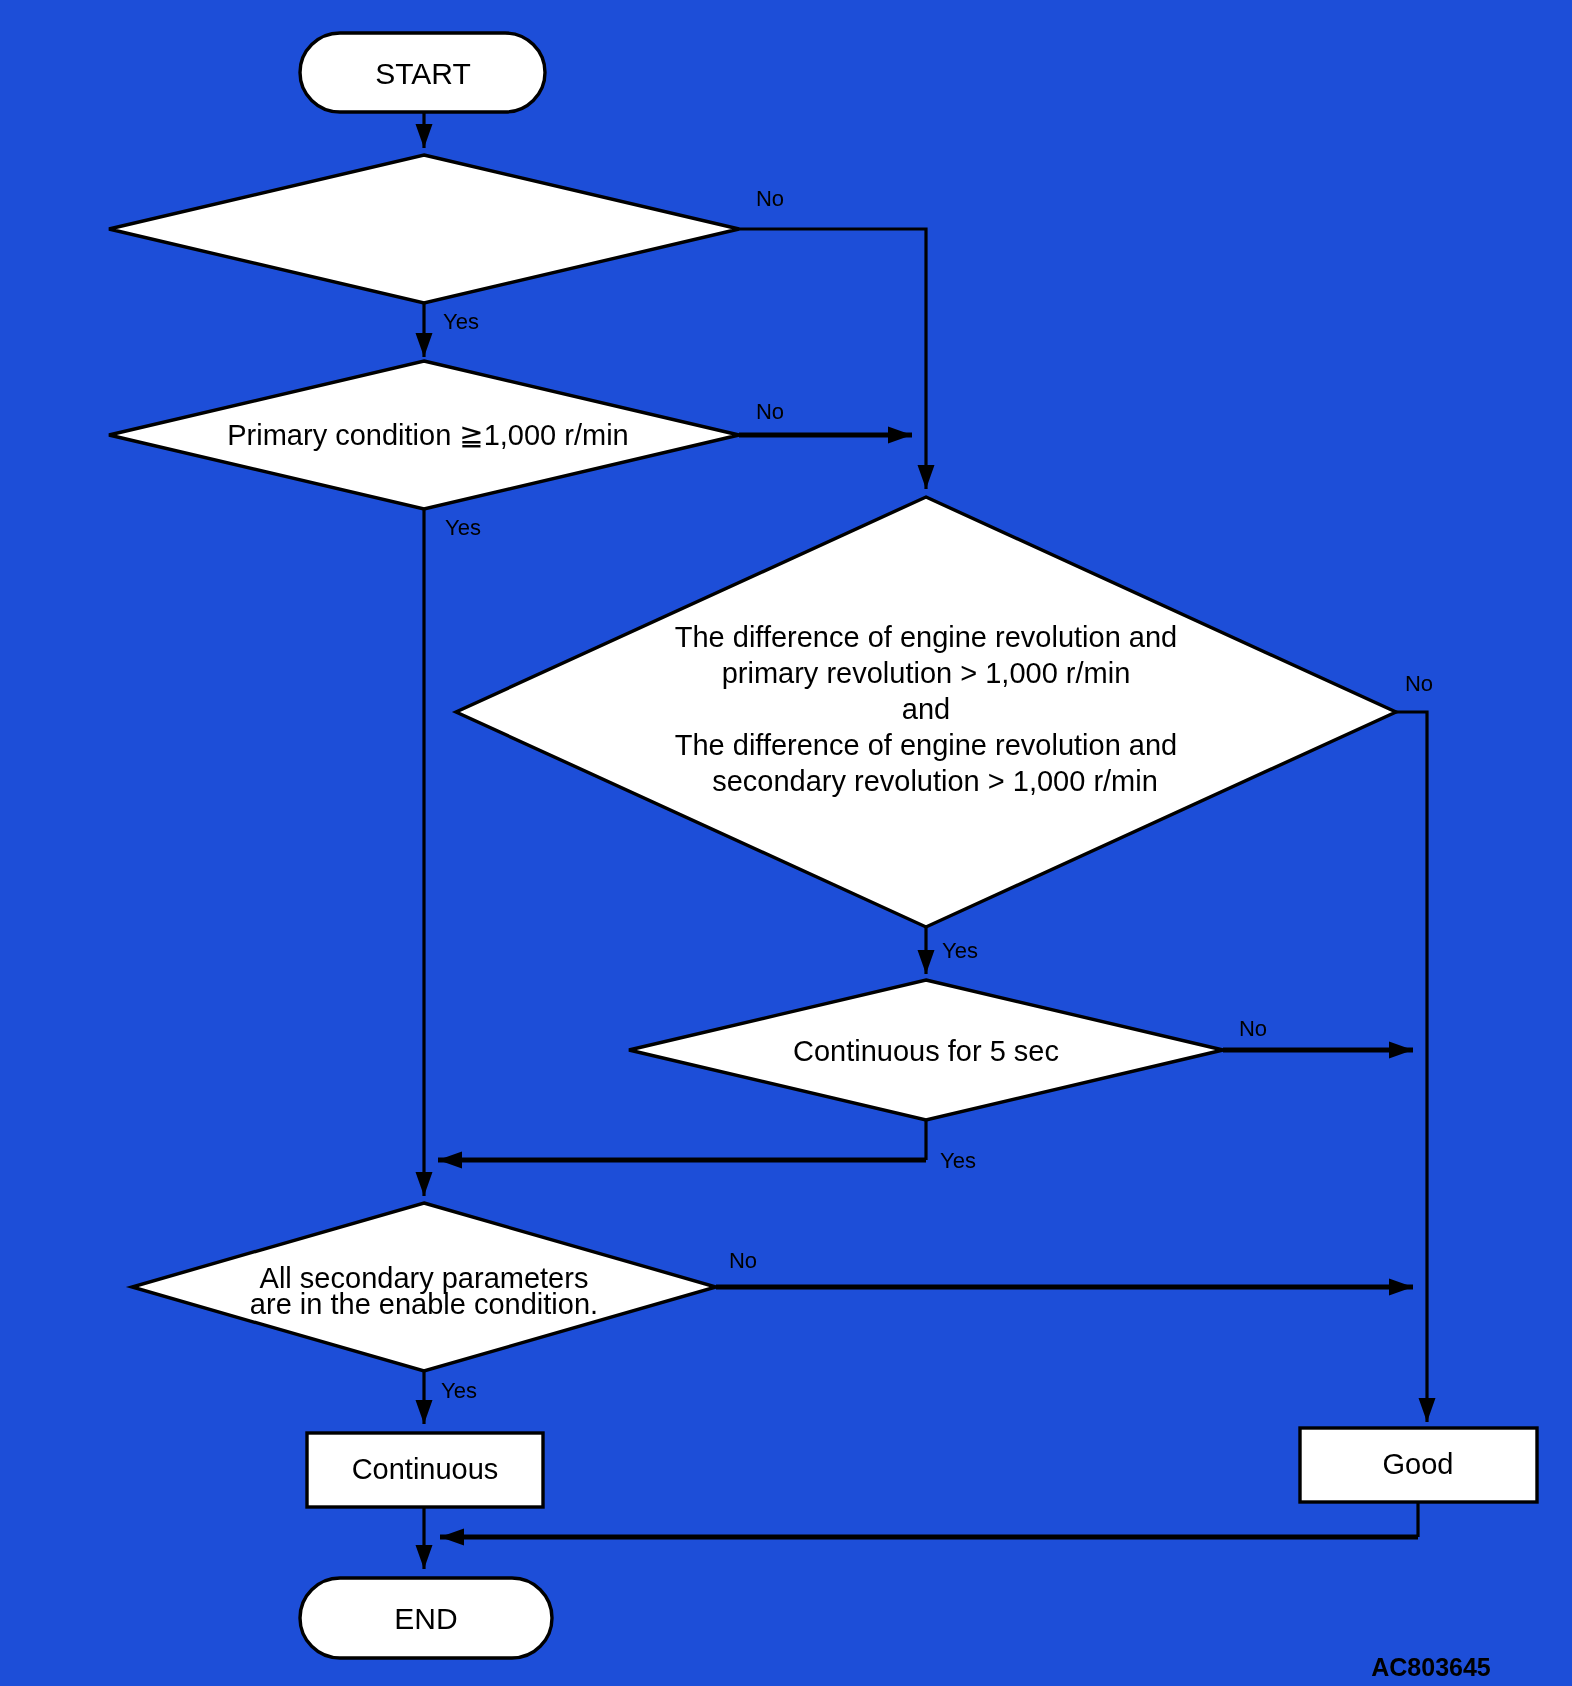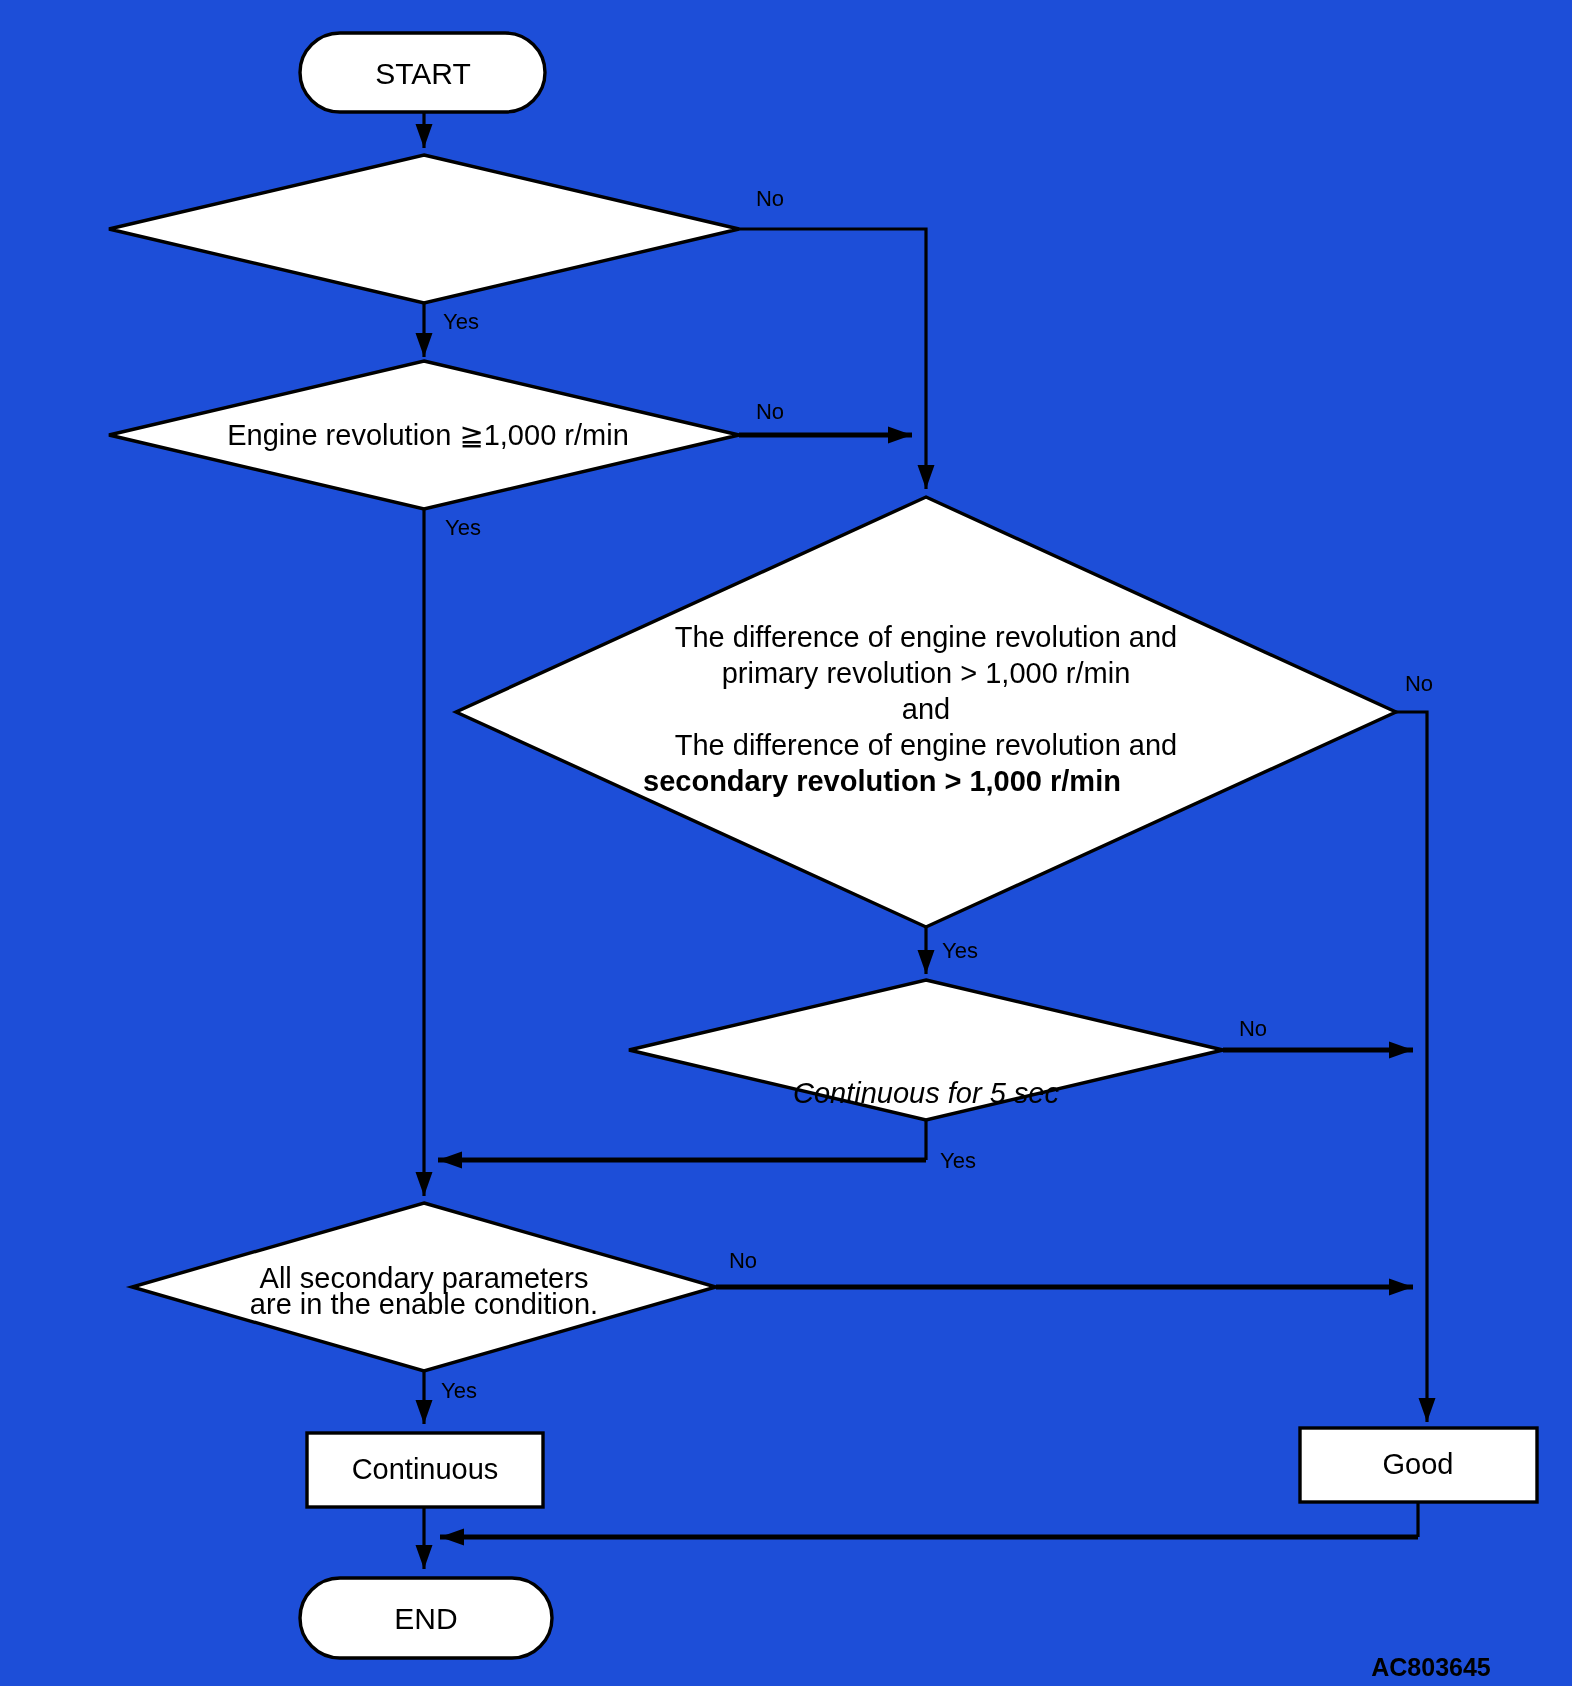--- a/index.html
+++ b/index.html
@@ -92,29 +92,29 @@
     <polygon class="shape" points="926,980 1223,1050 926,1120 629,1050"></polygon>
     <polygon class="shape" points="424,1203 716,1287 424,1371 132,1287"></polygon>
     <rect class="shape" x="307" y="1433" width="236" height="74"></rect>
     <rect class="shape" x="1300" y="1428" width="237" height="74"></rect>
     <rect class="shape" x="300" y="1578" width="252" height="80" rx="40" ry="40"></rect>
   </svg>
 
   <div class="lbl terminator-lbl" style="left:423px; top:73px;">START</div>
 
 
-  <div class="lbl" style="left:428px; top:436px;">Engine revolution ≧1,000 r/min</div>
+  <div class="lbl" style="left:428px; top:436px;">Primary condition ≧1,000 r/min</div>
 
   <div class="lbl" style="left:926px; top:638px;">The difference of engine revolution and</div>
   <div class="lbl" style="left:926px; top:674px;">primary revolution &gt; 1,000 r/min</div>
   <div class="lbl" style="left:926px; top:710px;">and</div>
   <div class="lbl" style="left:926px; top:746px;">The difference of engine revolution and</div>
-  <div class="lbl" style="left:882px; top:782px;font-weight:bold;">secondary revolution &gt; 1,000 r/min</div>
+  <div class="lbl" style="left:935px; top:782px;">secondary revolution &gt; 1,000 r/min</div>
 
-  <div class="lbl" style="left:926px; top:1094px;font-style:italic;">Continuous for 5 sec</div>
+  <div class="lbl" style="left:926px; top:1052px;">Continuous for 5 sec</div>
 
   <div class="lbl" style="left:424px; top:1270px;margin-top:9px;">All secondary parameters</div>
   <div class="lbl" style="left:424px; top:1305px;">are in the enable condition.</div>
 
   <div class="lbl" style="left:425px; top:1470px;">Continuous</div>
 
   <div class="lbl" style="left:1418px; top:1465px;">Good</div>
 
   <div class="lbl terminator-lbl" style="left:426px; top:1618px;">END</div>
 

